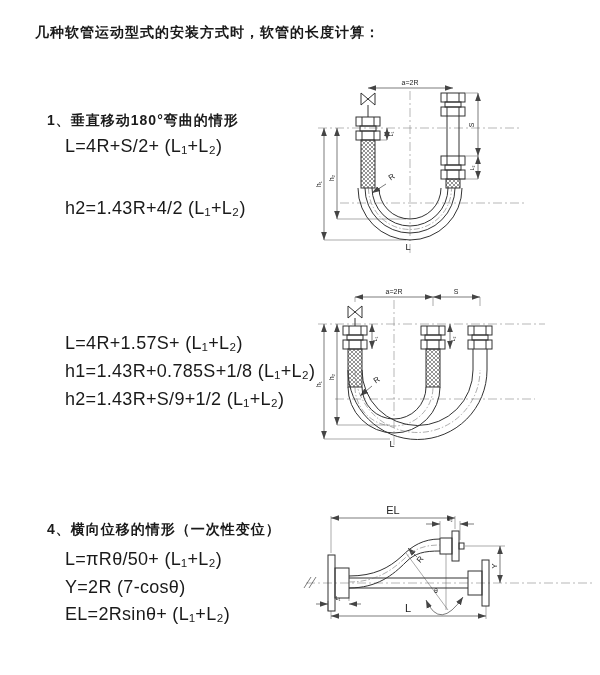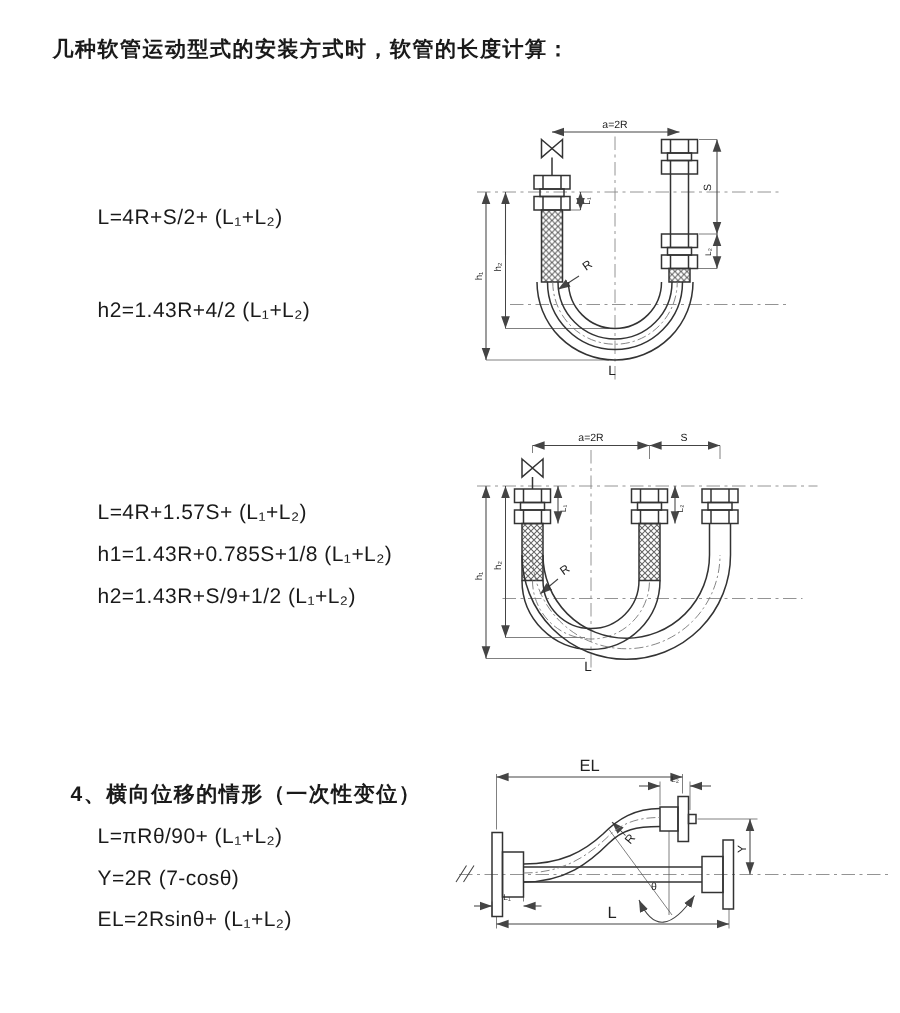--- a/index.html
+++ b/index.html
@@ -1,20 +1,20 @@
 <!DOCTYPE html>
 <html><head>
 <meta charset="utf-8">
 <style>
   html,body{margin:0;padding:0;background:#fff;}
   .page{position:relative;width:600px;height:675px;background:#ffffff;
         font-family:"Liberation Sans",sans-serif;color:#1a1a1a;overflow:hidden;}
   .title{position:absolute;left:35px;top:24px;font-size:14px;font-weight:bold;letter-spacing:1px;}
   .heading{position:absolute;left:47px;font-size:14px;font-weight:bold;letter-spacing:1px;}
-  .formula{position:absolute;left:65px;font-size:14px;letter-spacing:0.3px;}
+  .formula{position:absolute;left:65px;font-size:18px;letter-spacing:0.3px;}
   .diag{position:absolute;}
   svg text{font-family:"Liberation Sans",sans-serif;fill:#222;}
   .part{stroke:#333;stroke-width:1;fill:none;}
   .dim{stroke:#444;stroke-width:0.7;fill:none;}
   .ext{stroke:#555;stroke-width:0.5;}
   .cl{stroke:#888;stroke-width:0.6;stroke-dasharray:9 3 2 3;fill:none;}
   .cl2{stroke:#777;stroke-width:0.6;stroke-dasharray:6 2 1.5 2;fill:none;}
 </style>
 </head>
 <body>
@@ -27,29 +27,30 @@
         <path d="M0,1.8 L9,5 L0,8.2 z" fill="#444"></path>
       </marker>
       <pattern id="braidp" width="4" height="4" patternUnits="userSpaceOnUse">
         <path d="M0,0 l4,4 M4,0 l-4,4" stroke="#666" stroke-width="0.7"></path>
       </pattern>
     </defs>
   </svg>
 
   <div class="title">几种软管运动型式的安装方式时，软管的长度计算：</div>
 
+  <div class="heading" style="top:112px">1、垂直移动180°弯曲的情形</div>
   <div class="formula" style="top:136px">L=4R+S/2+ (L₁+L₂)</div>
   <div class="formula" style="top:198px">h2=1.43R+4/2 (L₁+L₂)</div>
 
   <div class="formula" style="top:333px">L=4R+1.57S+ (L₁+L₂)</div>
   <div class="formula" style="top:361px">h1=1.43R+0.785S+1/8 (L₁+L₂)</div>
   <div class="formula" style="top:389px">h2=1.43R+S/9+1/2 (L₁+L₂)</div>
 
   <div class="heading" style="top:521px">4、横向位移的情形（一次性变位）</div>
-  <div class="formula" style="top:549px">L=πRθ/90+ (L₁+L₂)</div>
+  <div class="formula" style="top:549px">L=πRθ/50+ (L₁+L₂)</div>
   <div class="formula" style="top:577px">Y=2R (7-cosθ)</div>
   <div class="formula" style="top:604px">EL=2Rsinθ+ (L₁+L₂)</div>
 
   <svg class="diag" style="left:310px;top:73px" width="290" height="185" viewBox="0 0 290 185">
     <g class="cl">
       <line x1="100" y1="18" x2="100" y2="182"></line>
       <line x1="8" y1="55" x2="212" y2="55"></line>
       <line x1="30" y1="130" x2="215" y2="130"></line>
     </g>
     <g class="dim">

